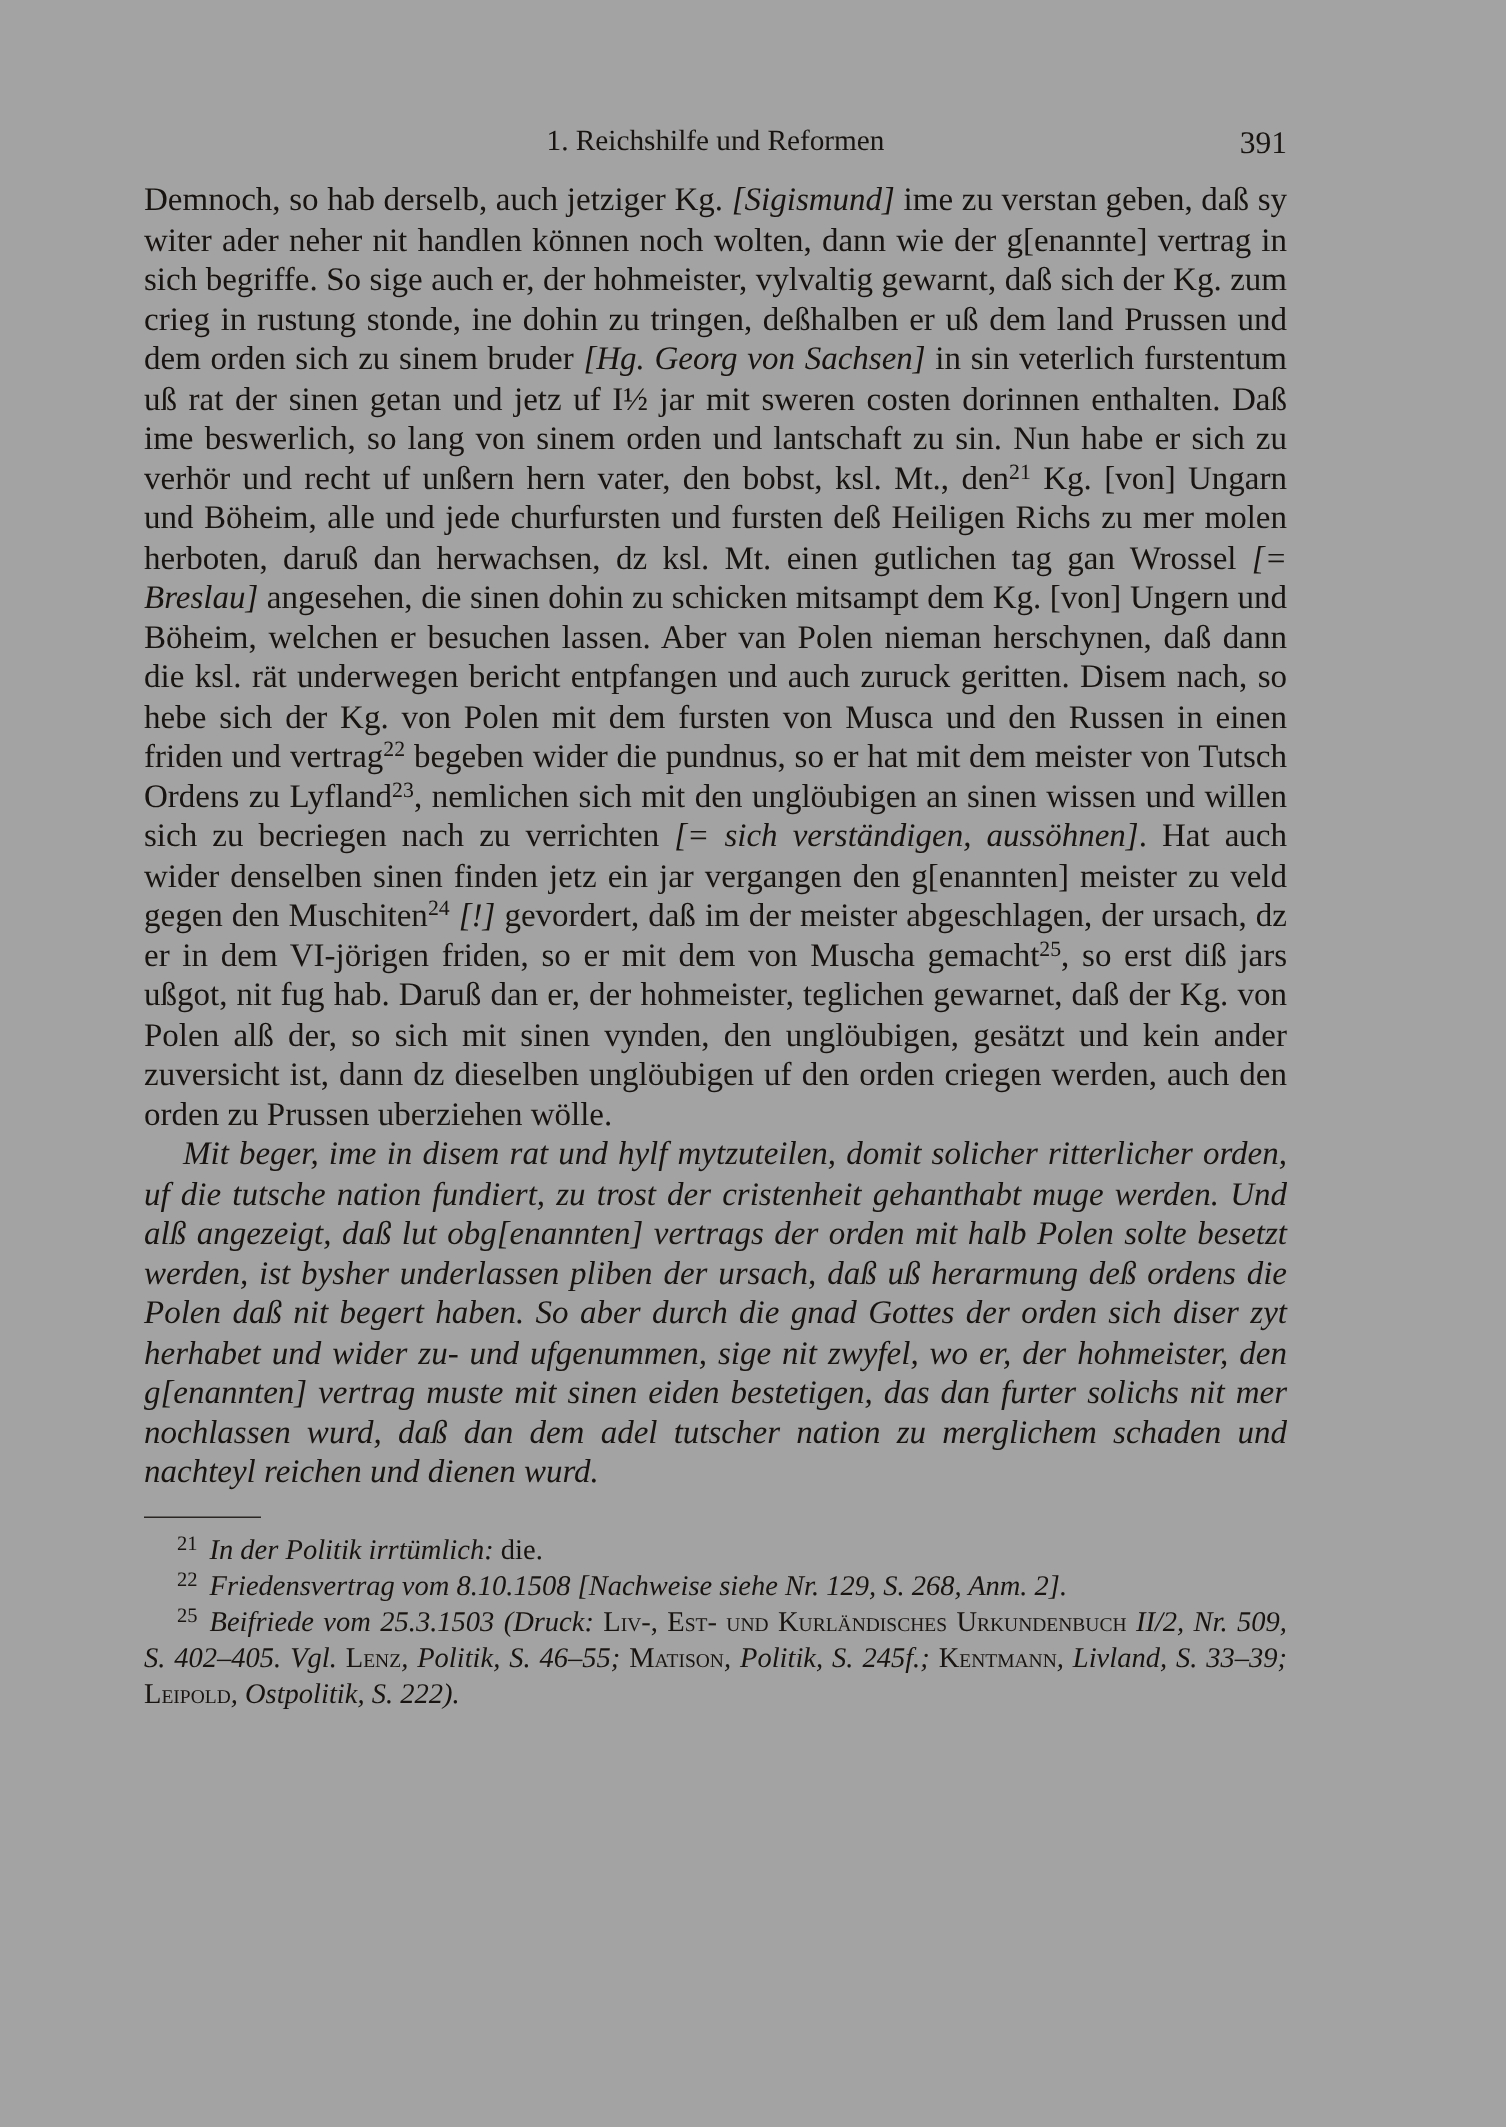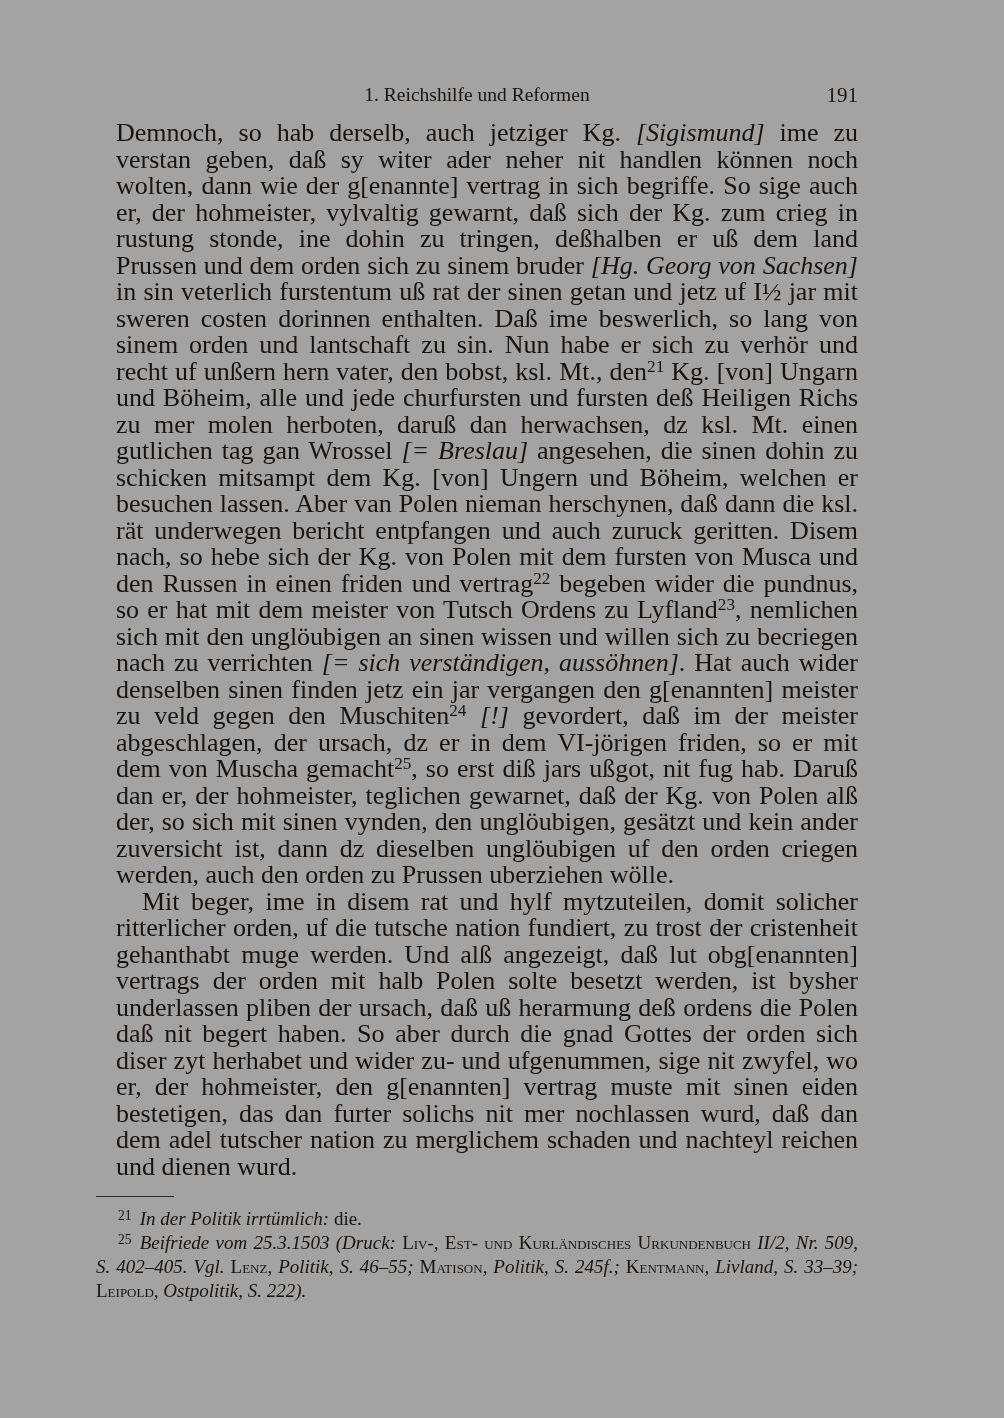--- a/index.html
+++ b/index.html
@@ -30,28 +30,27 @@
     display: block;
     text-align: center;
   }
   .page-number {
     position: absolute;
     right: 0;
     top: 0;
     font-size: 21px;
   }
   .body-text {
-    font-size: 26px;
+    font-size: 22px;
     line-height: 26.5px;
     text-align: justify;
     hyphens: auto;
-    margin-left: 20px;
   }
   .para { margin: 0; }
-  .para.indent { text-indent: 26px; }
+  .para.indent { text-indent: 26px; font-style: italic; }
   sup.fn-ref {
     font-size: 0.66em;
     line-height: 0;
     vertical-align: baseline;
     position: relative;
     top: -0.45em;
   }
   .run-i { font-style: italic; }
   .run-sc { font-variant: small-caps; }
   .footnote-rule {
@@ -80,28 +79,29 @@
     font-style: normal;
   }
 </style>
 </head>
 <body>
 
 <div class="page">
 
   <header class="running-head">
     <span class="running-title">1. Reichshilfe und Reformen</span>
-    <span class="page-number">191</span>
+    <span class="page-number">391</span>
   </header>
 
   <main class="body-text" id="body-text">
       <p class="para"><span>Demnoch, so hab derselb, auch jetziger Kg. </span><span class="run-i">[Sigismund]</span><span> ime zu verstan geben, daß sy witer ader neher nit handlen können noch wolten, dann wie der g[enannte] vertrag in sich begriffe. So sige auch er, der hohmeister, vylvaltig gewarnt, daß sich der Kg. zum crieg in rustung stonde, ine dohin zu tringen, deßhalben er uß dem land Prussen und dem orden sich zu sinem bruder </span><span class="run-i">[Hg. Georg von Sachsen]</span><span> in sin veterlich furstentum uß rat der sinen getan und jetz uf I½ jar mit sweren costen dorinnen enthalten. Daß ime beswerlich, so lang von sinem orden und lantschaft zu sin. Nun habe er sich zu verhör und recht uf unßern hern vater, den bobst, ksl. Mt., den</span><sup class="fn-ref">21</sup><span> Kg. [von] Ungarn und Böheim, alle und jede churfursten und fursten deß Heiligen Richs zu mer molen herboten, daruß dan herwachsen, dz ksl. Mt. einen gutlichen tag gan Wrossel </span><span class="run-i">[= Breslau]</span><span> angesehen, die sinen dohin zu schicken mitsampt dem Kg. [von] Ungern und Böheim, welchen er besuchen lassen. Aber van Polen nieman herschynen, daß dann die ksl. rät underwegen bericht entpfangen und auch zuruck geritten. Disem nach, so hebe sich der Kg. von Polen mit dem fursten von Musca und den Russen in einen friden und vertrag</span><sup class="fn-ref">22</sup><span> begeben wider die pundnus, so er hat mit dem meister von Tutsch Ordens zu Lyfland</span><sup class="fn-ref">23</sup><span>, nemlichen sich mit den unglöubigen an sinen wissen und willen sich zu becriegen nach zu verrichten </span><span class="run-i">[= sich verständigen, aussöhnen]</span><span>. Hat auch wider denselben sinen finden jetz ein jar vergangen den g[enannten] meister zu veld gegen den Muschiten</span><sup class="fn-ref">24</sup><span> </span><span class="run-i">[!]</span><span> gevordert, daß im der meister abgeschlagen, der ursach, dz er in dem VI-jörigen friden, so er mit dem von Muscha gemacht</span><sup class="fn-ref">25</sup><span>, so erst diß jars ußgot, nit fug hab. Daruß dan er, der hohmeister, teglichen gewarnet, daß der Kg. von Polen alß der, so sich mit sinen vynden, den unglöubigen, gesätzt und kein ander zuversicht ist, dann dz dieselben unglöubigen uf den orden criegen werden, auch den orden zu Prussen uberziehen wölle.</span></p>
       <p class="para indent"><span>Mit beger, ime in disem rat und hylf mytzuteilen, domit solicher ritterlicher orden, uf die tutsche nation fundiert, zu trost der cristenheit gehanthabt muge werden. Und alß angezeigt, daß lut obg[enannten] vertrags der orden mit halb Polen solte besetzt werden, ist bysher underlassen pliben der ursach, daß uß herarmung deß ordens die Polen daß nit begert haben. So aber durch die gnad Gottes der orden sich diser zyt herhabet und wider zu- und ufgenummen, sige nit zwyfel, wo er, der hohmeister, den g[enannten] vertrag muste mit sinen eiden bestetigen, das dan furter solichs nit mer nochlassen wurd, daß dan dem adel tutscher nation zu merglichem schaden und nachteyl reichen und dienen wurd.</span></p>
     </main>
 
   <hr class="footnote-rule">
 
   <section class="footnotes" id="footnotes">
       <p class="footnote"><sup class="fn-num">21</sup><span class="fn-text"><span class="run-i">In der Politik irrtümlich:</span><span> die.</span></span></p>
+      <p class="footnote"><sup class="fn-num">22</sup><span class="fn-text"><span class="run-i">Friedensvertrag vom 8.10.1508 [Nachweise siehe Nr. 129, S. 268, Anm. 2].</span></span></p>
       <p class="footnote"><sup class="fn-num">25</sup><span class="fn-text"><span class="run-i">Beifriede vom 25.3.1503 (Druck: </span><span class="run-sc">Liv-, Est- und Kurländisches Urkundenbuch</span><span class="run-i"> II/2, Nr. 509, S. 402–405. Vgl. </span><span class="run-sc">Lenz</span><span class="run-i">, Politik, S. 46–55; </span><span class="run-sc">Matison</span><span class="run-i">, Politik, S. 245f.; </span><span class="run-sc">Kentmann</span><span class="run-i">, Livland, S. 33–39; </span><span class="run-sc">Leipold</span><span class="run-i">, Ostpolitik, S. 222).</span></span></p>
     </section>
 
 </div>
 
 </body></html>

